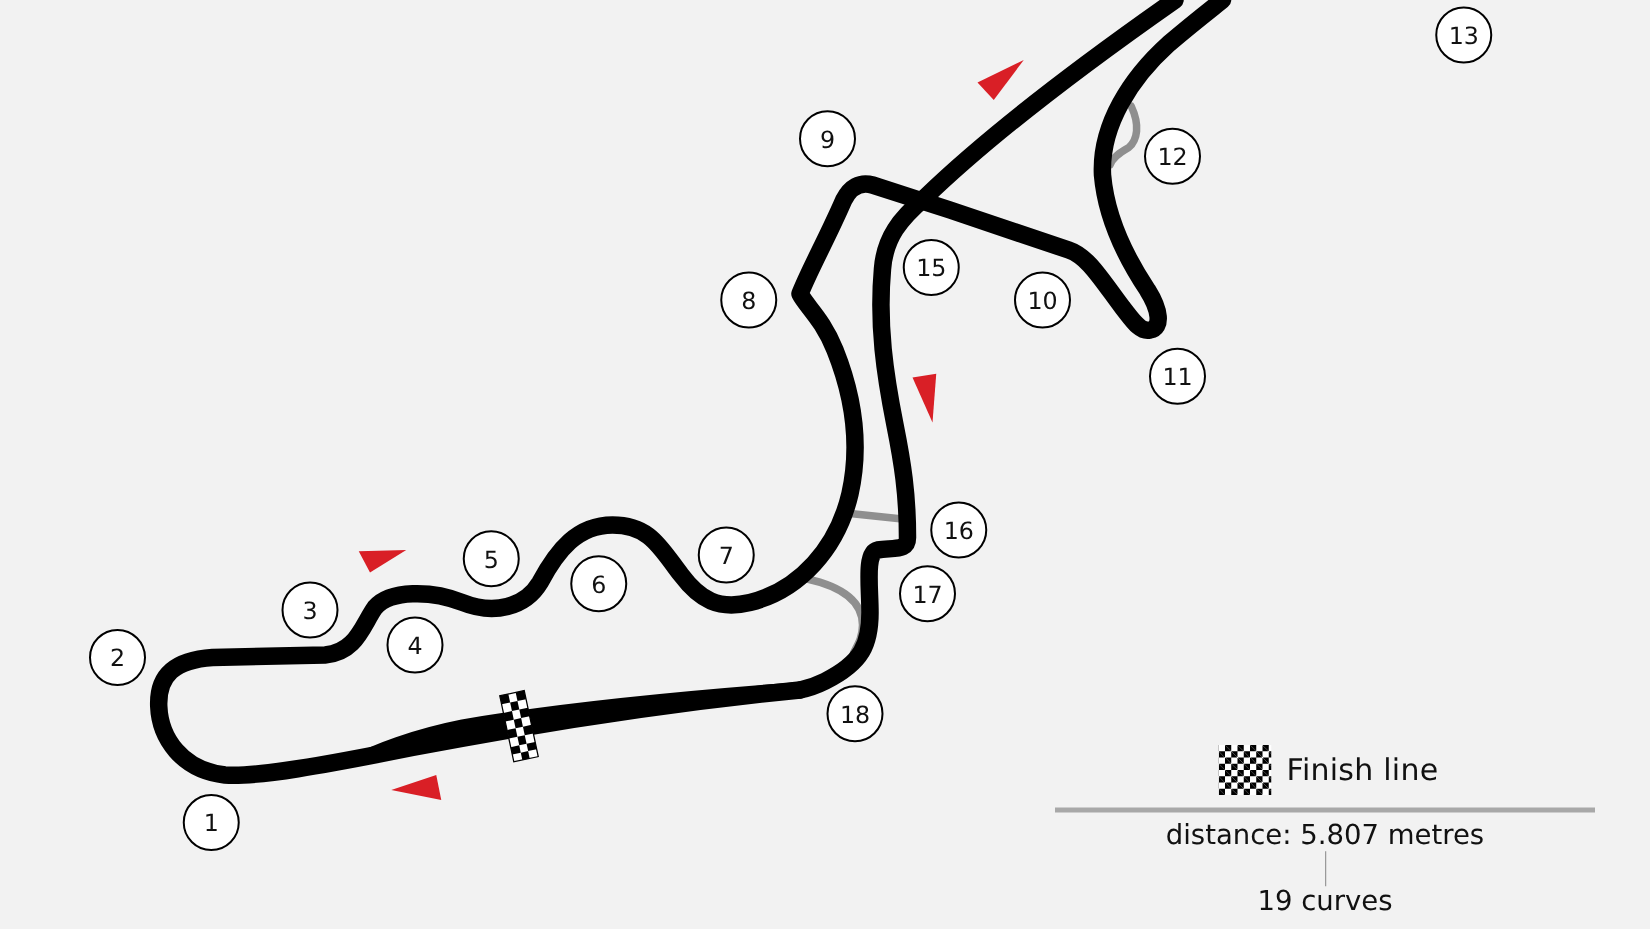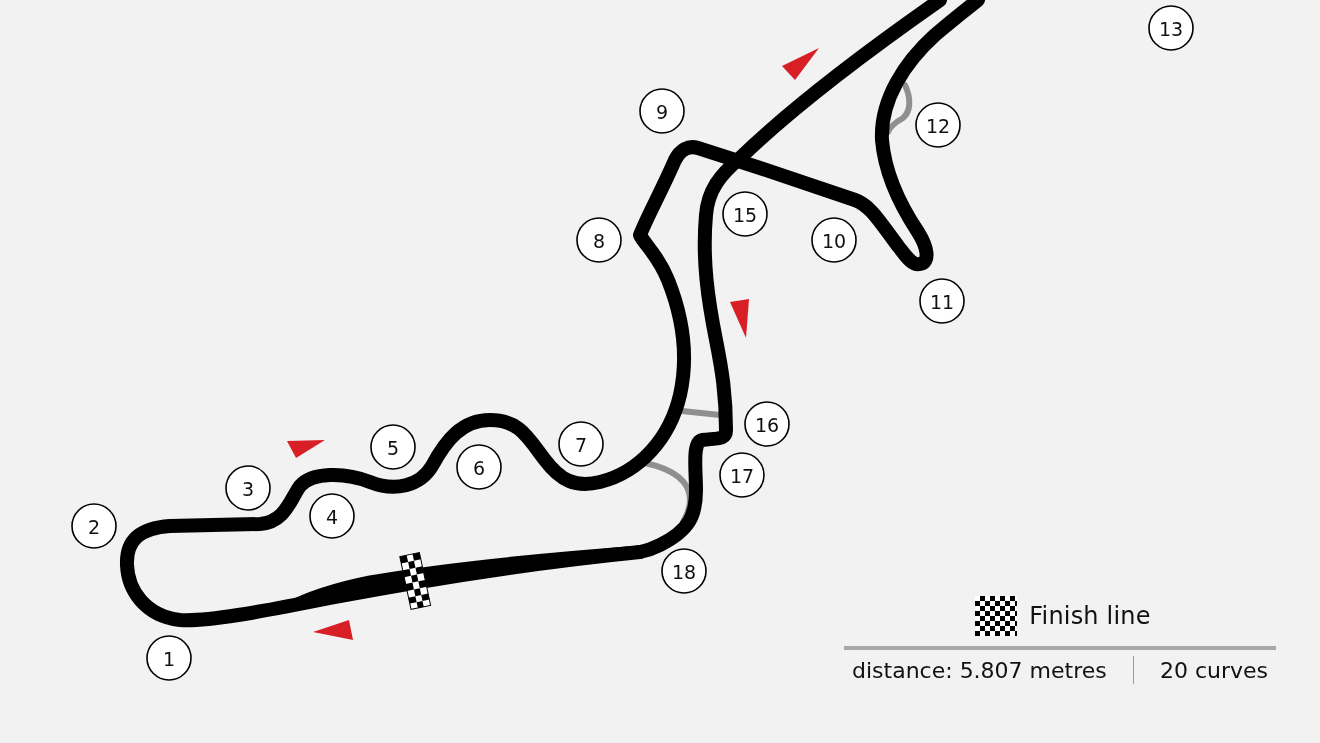--- a/index.html
+++ b/index.html
@@ -29,21 +29,21 @@
       background-image:
         linear-gradient(45deg, #000 25%, transparent 25%, transparent 75%, #000 75%),
         linear-gradient(45deg, #000 25%, transparent 25%, transparent 75%, #000 75%);
       background-size: 10px 10px;
       background-position: 0 0, 5px 5px;
     }
     .legend-label { font-size: 24px; color: #111; letter-spacing: 0.2px; }
     .legend-divider { height: 4px; background: #a8a8a8; margin: 8px 0 6px 0; }
     .stats {
       display: flex; align-items: center; justify-content: space-between;
-      font-size: 22px; color: #111; padding: 0 8px 0 8px;
+      font-size: 22px; color: #111; padding: 0 8px 0 8px; flex-direction: column;
     }
     .stats .sep { width: 1px; height: 28px; background: #9a9a9a; margin: 0 12px; }
   </style>
 </head>
 <body>
 
 <svg id="map" viewBox="0 0 1320 743" xmlns="http://www.w3.org/2000/svg">
 
   <g>
     <path class="runoff" d="M905 85 C 912 100, 910 112, 903 118 C 896 122, 890 126, 888 132"></path>
@@ -159,15 +159,15 @@
 
 <div class="legend">
   <div class="legend-row">
     <div class="flag-icon"></div>
     <span class="legend-label">Finish line</span>
   </div>
   <div class="legend-divider"></div>
   <div class="stats">
     <span>distance: 5.807 metres</span>
     <span class="sep"></span>
-    <span>20 curves</span>
+    <span>19 curves</span>
   </div>
 </div>
 
 </body></html>

